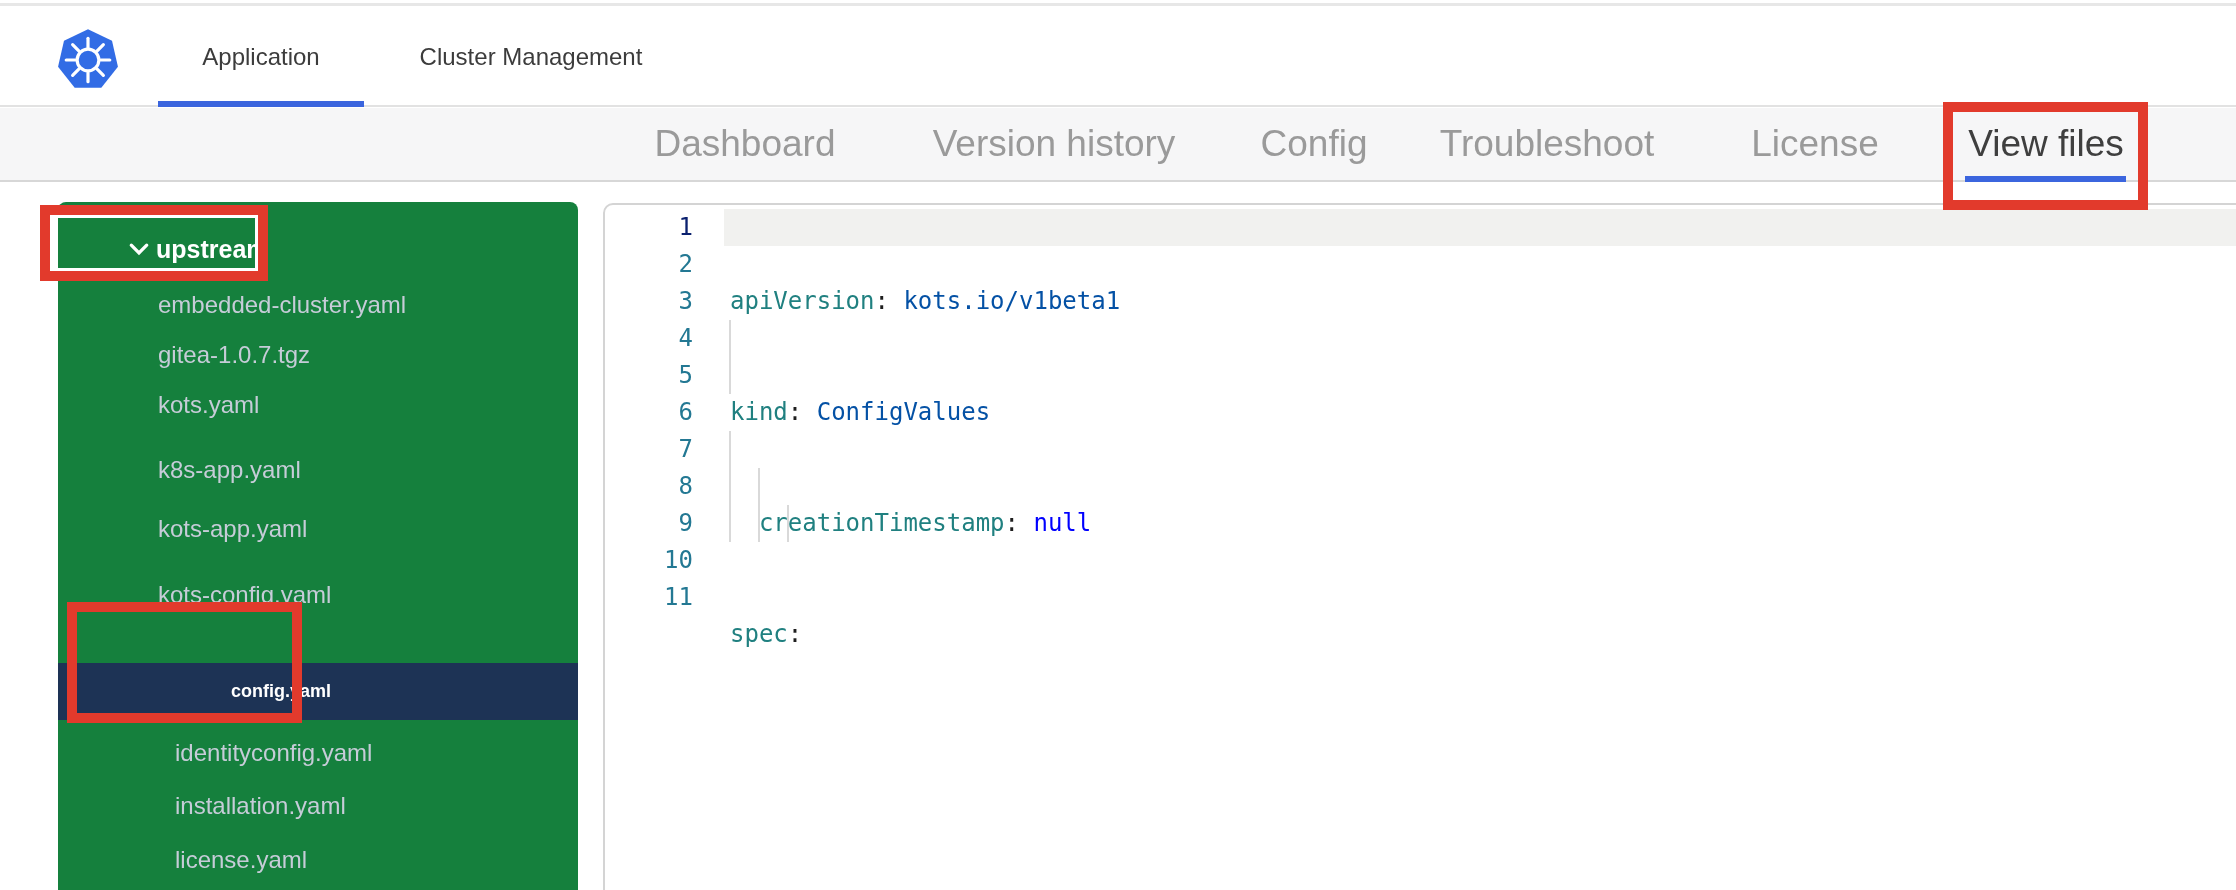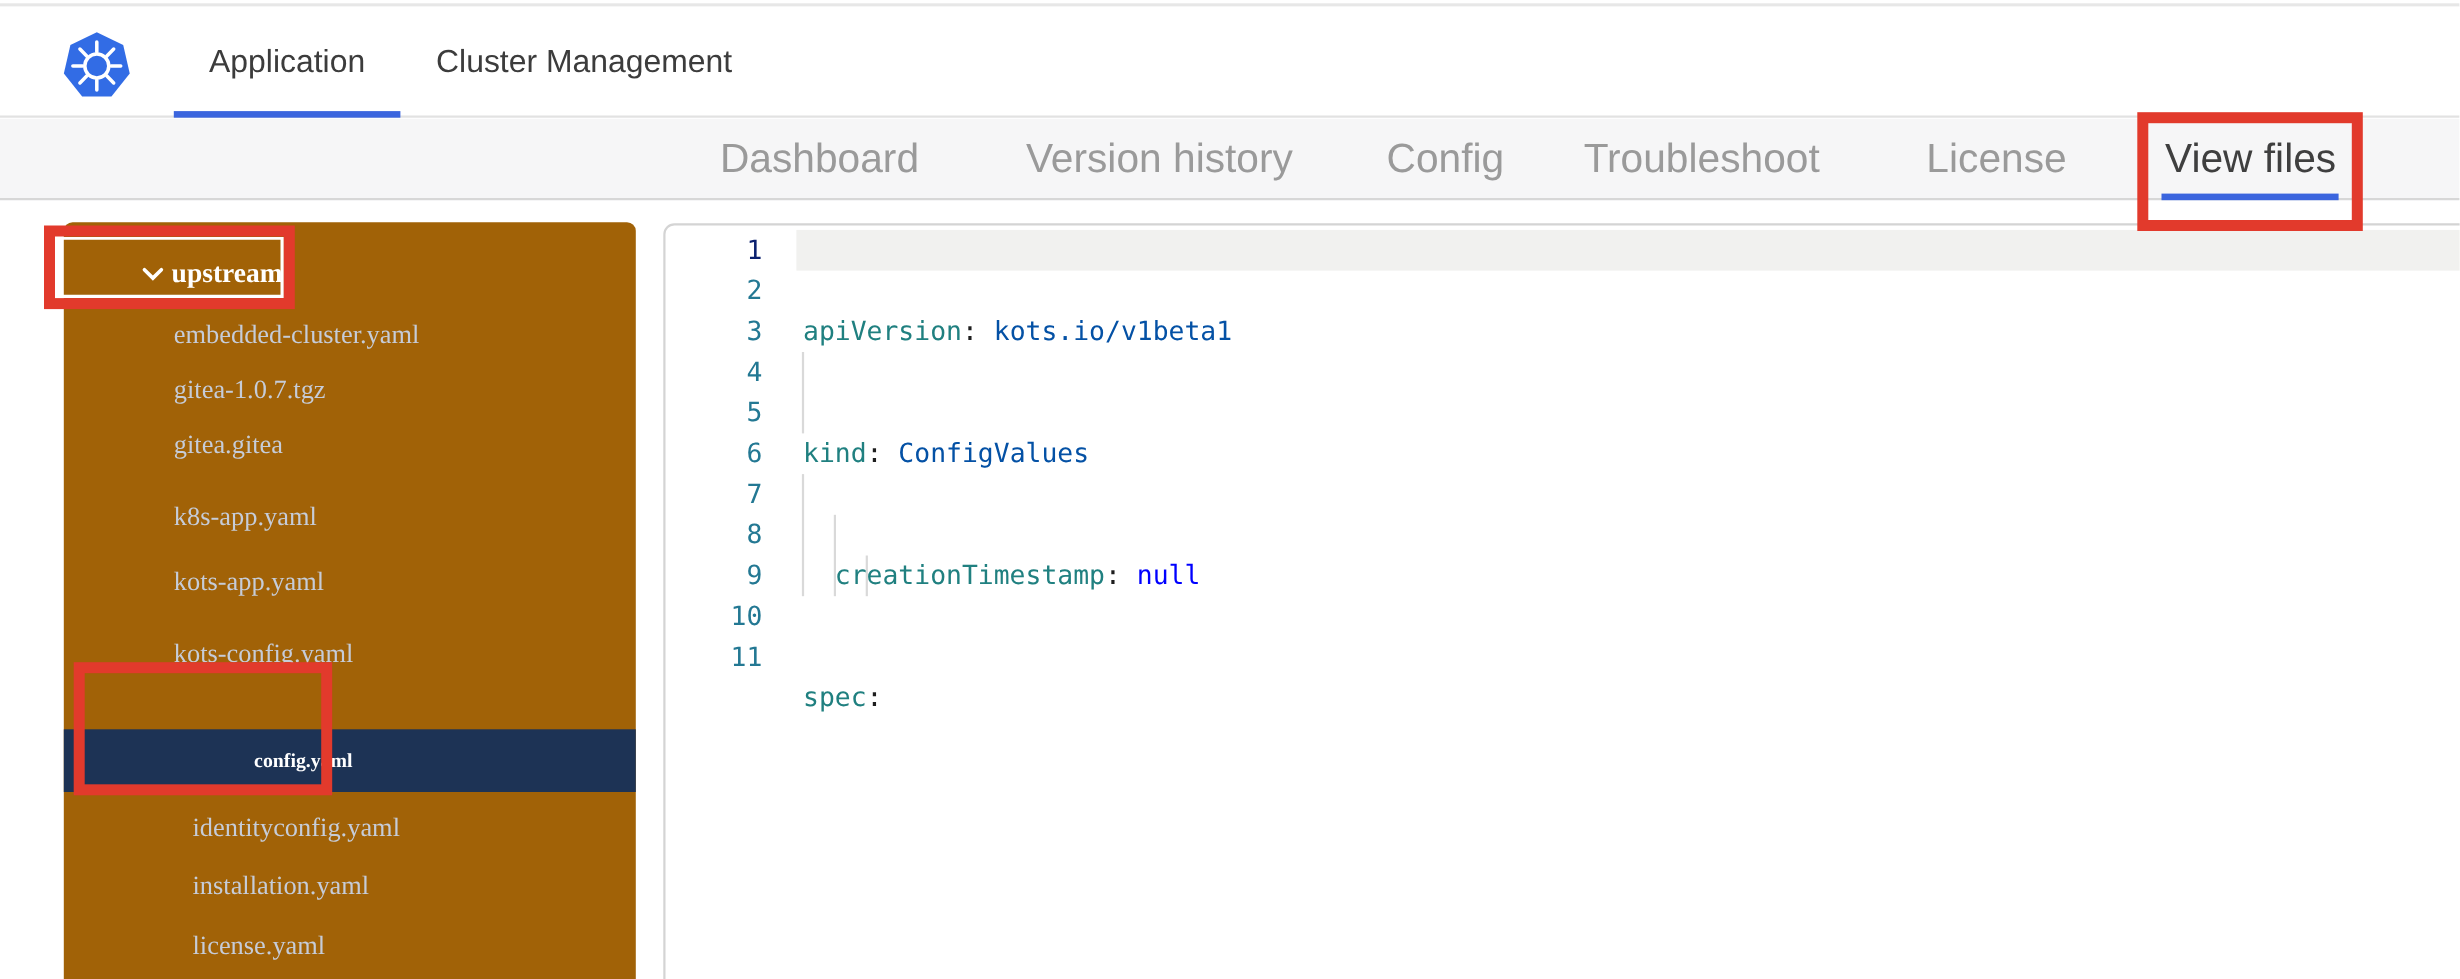--- a/index.html
+++ b/index.html
@@ -5,36 +5,36 @@
   * { margin:0; padding:0; box-sizing:border-box; }
   html,body { width:2236px; height:890px; background:#ffffff; overflow:hidden;
               font-family:"Liberation Sans", sans-serif; position:relative; }
 
   
   .topline { position:absolute; left:0; top:3px; width:2236px; height:3px; background:#e7e7e7; }
   .topbar  { position:absolute; left:0; top:6px; width:2236px; height:101px; background:#fff;
              border-bottom:2px solid #e2e2e2; }
   .k8s-logo { position:absolute; left:56px; top:22px; width:64px; height:64px; }
   .top-tab { position:absolute; top:0; height:101px; display:flex; align-items:center;
-             justify-content:center; font-size:29px; color:#3c3c3c; font-weight:500; cursor:pointer; }
+             justify-content:center; font-size:24px; color:#3c3c3c; font-weight:500; cursor:pointer; }
   .top-tab.app     { left:158px; width:206px; }
   .top-tab.cluster { left:381px; width:300px; }
   .top-underline { position:absolute; left:158px; top:95px; width:206px; height:6px; background:#3b65de; }
 
   
   .subnav { position:absolute; left:0; top:108px; width:2236px; height:74px; background:#f6f6f7;
             border-bottom:2px solid #d7d7d7; }
   .subnav-item { position:absolute; top:0; height:72px; display:flex; align-items:center;
                  transform:translateX(-50%); font-size:37px; color:#9a9a9a; cursor:pointer; white-space:nowrap; }
   .subnav-item.active { color:#3f3f3f; }
   .subnav-underline { position:absolute; left:1965px; top:176px; width:161px; height:6px; background:#3b65de; }
 
   
   .sidebar { position:absolute; left:58px; top:202px; width:520px; height:688px;
-             background:#a16207; border-radius:8px 8px 0 0;font-family:Liberation Serif, serif; }
+             background:#15803d; border-radius:8px 8px 0 0; }
   .tree-row { position:absolute; left:0; width:520px; height:50px; display:flex; align-items:center;
               cursor:pointer; }
   .tree-row .chev { position:absolute; top:50%; transform:translateY(-50%); width:22px; height:16px; }
   .tree-label { position:absolute; white-space:nowrap; }
   .folder .tree-label { color:#ffffff; font-weight:bold; font-size:25px; }
   .file   .tree-label { color:#c6ccd8; font-size:24px; }
   .tree-row.selected { background:#1d3355; height:57px; }
   .tree-row.selected .tree-label { color:#ffffff; font-weight:bold; font-size:18px; }
 
   
@@ -101,21 +101,21 @@
     <span class="tree-label" style="left:98px">upstream</span>
   </div>
 
   <div class="tree-row file" style="top:78px">
     <span class="tree-label" style="left:100px">embedded-cluster.yaml</span>
     </div>
   <div class="tree-row file" style="top:128px">
     <span class="tree-label" style="left:100px">gitea-1.0.7.tgz</span>
     </div>
   <div class="tree-row file" style="top:178px">
-    <span class="tree-label" style="left:100px">gitea.gitea</span>
+    <span class="tree-label" style="left:100px">kots.yaml</span>
     </div>
   <div class="tree-row file" style="top:243px">
     <span class="tree-label" style="left:100px">k8s-app.yaml</span>
     </div>
   <div class="tree-row file" style="top:302px">
     <span class="tree-label" style="left:100px">kots-app.yaml</span>
     </div>
   <div class="tree-row file" style="top:368px">
     <span class="tree-label" style="left:100px">kots-config.yaml</span>
     </div>

